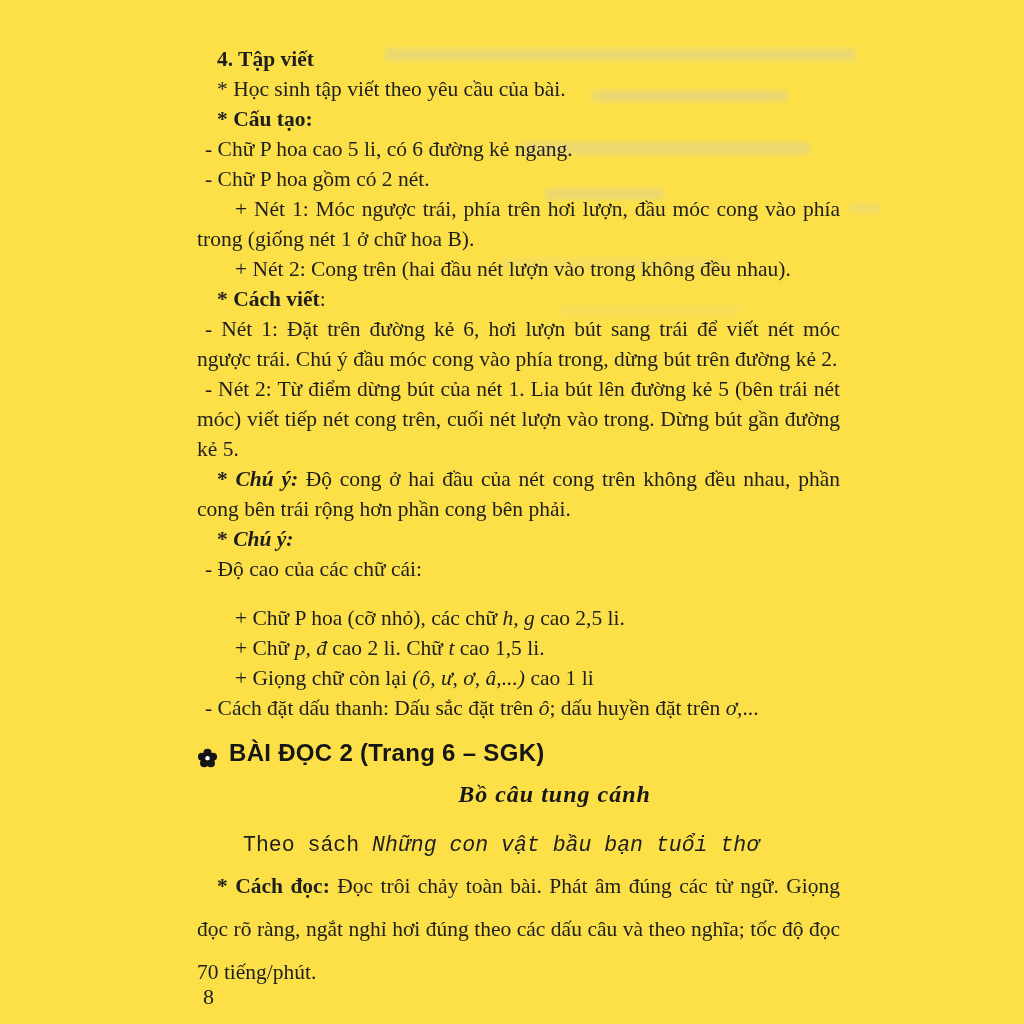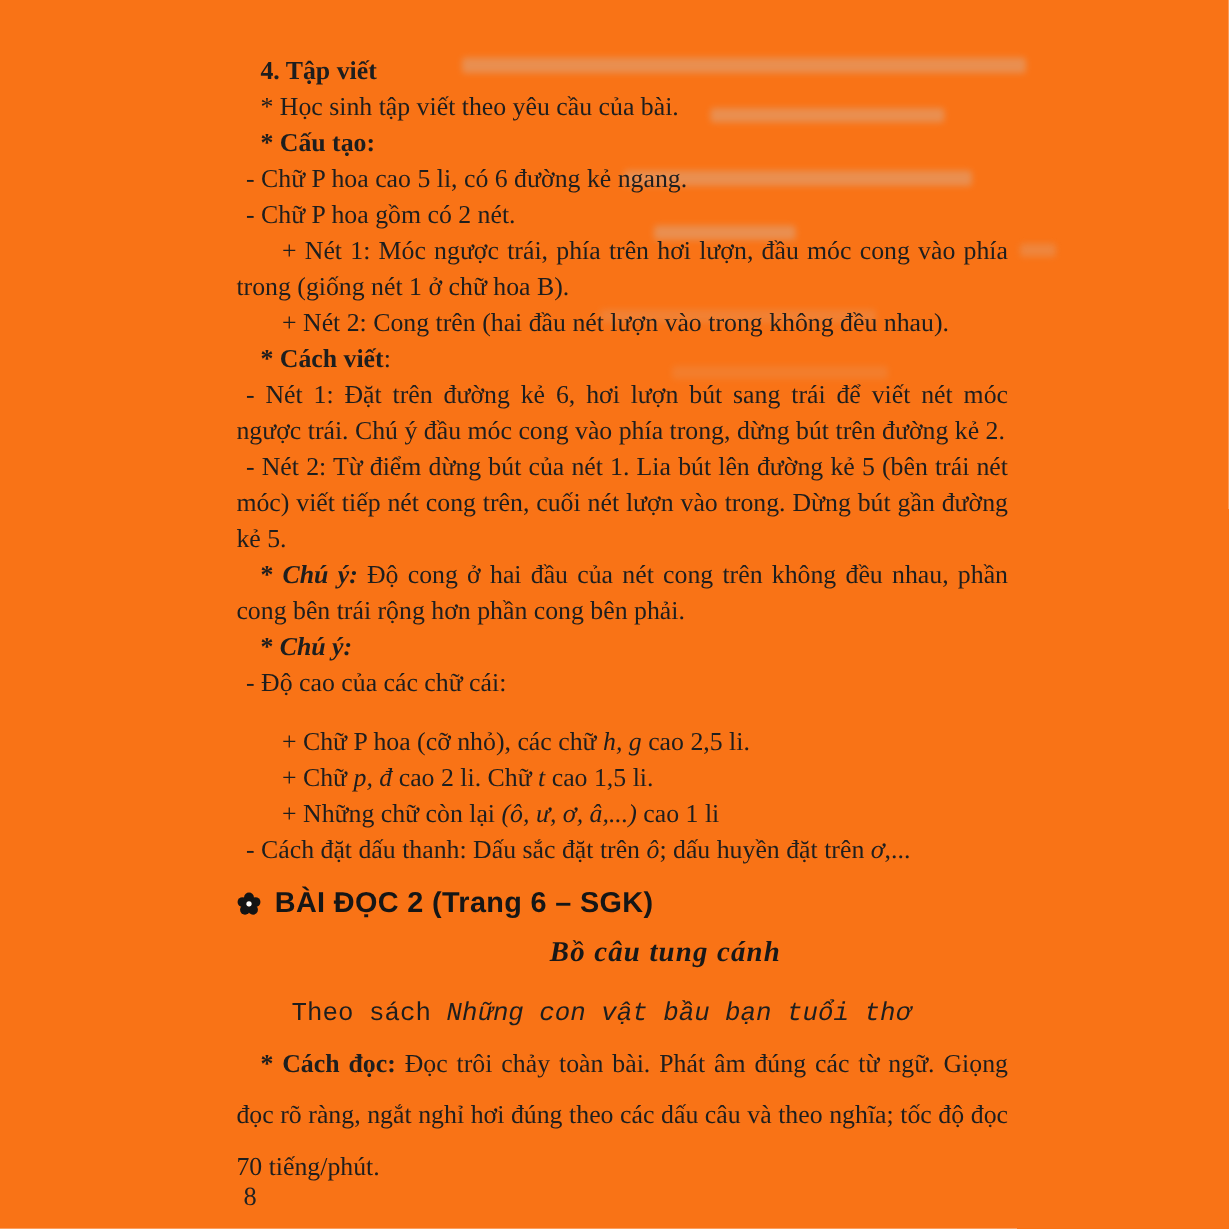--- a/index.html
+++ b/index.html
@@ -4,41 +4,41 @@
 <style>
   html,body{margin:0;padding:0;}
   body{
     width:1024px;height:1024px;
     background:#ffffff;
     font-family:"Liberation Serif","DejaVu Serif",serif;
   }
   .page{
     position:relative;
     width:1024px;height:1024px;
-    background:#f97316;
+    background:#fde047;
     overflow:hidden;
     color:#1e1e1e;
   }
   .doc-column{
     position:absolute;
     left:197px;top:44px;
     width:643px;
     font-size:21.5px;
     line-height:30px;
     text-align:justify;
     color:#1e1e1e;
   }
   .doc-column p{margin:0;}
   .b{font-weight:bold;}
   .i{font-style:italic;}
   .bi{font-weight:bold;font-style:italic;}
   .lesson-header{
     margin-top:14px;
     display:flex;
-    align-items:center;
+    align-items:flex-end;
     gap:11px;
     text-align:left;
     font-family:"Liberation Sans","DejaVu Sans",sans-serif;
     font-weight:bold;
     font-size:24px;
     line-height:32px;
     color:#161616;
     letter-spacing:.3px;
   }
   .florette{display:inline-flex;align-items:center;}
@@ -103,21 +103,21 @@
         <p style="text-indent: 38px;"><span>+ Nét 1: Móc ngược trái, phía trên hơi lượn, đầu móc cong vào phía trong (giống nét 1 ở chữ hoa B).</span></p>
         <p style="text-indent: 38px;"><span>+ Nét 2: Cong trên (hai đầu nét lượn vào trong không đều nhau).</span></p>
         <p style="text-indent: 20px;"><span class="b">* Cách viết</span><span>:</span></p>
         <p style="text-indent: 8px;"><span>- Nét 1: Đặt trên đường kẻ 6, hơi lượn bút sang trái để viết nét móc ngược trái. Chú ý đầu móc cong vào phía trong, dừng bút trên đường kẻ 2.</span></p>
         <p style="text-indent: 8px;"><span>- Nét 2: Từ điểm dừng bút của nét 1. Lia bút lên đường kẻ 5 (bên trái nét móc) viết tiếp nét cong trên, cuối nét lượn vào trong. Dừng bút gần đường kẻ 5.</span></p>
         <p style="text-indent: 20px;"><span class="b">* </span><span class="bi">Chú ý:</span><span> Độ cong ở hai đầu của nét cong trên không đều nhau, phần cong bên trái rộng hơn phần cong bên phải.</span></p>
         <p style="text-indent: 20px;"><span class="b">* </span><span class="bi">Chú ý:</span></p>
         <p style="text-indent: 8px;"><span>- Độ cao của các chữ cái:</span></p>
         <p style="text-indent: 38px; margin-top: 19px;"><span>+ Chữ P hoa (cỡ nhỏ), các chữ </span><span class="i">h, g</span><span> cao 2,5 li.</span></p>
         <p style="text-indent: 38px;"><span>+ Chữ </span><span class="i">p, đ</span><span> cao 2 li. Chữ </span><span class="i">t</span><span> cao 1,5 li.</span></p>
-        <p style="text-indent: 38px;"><span>+ Những chữ còn lại </span><span class="i">(ô, ư, ơ, â,...)</span><span> cao 1 li</span></p>
+        <p style="text-indent: 38px;"><span>+ Giọng chữ còn lại </span><span class="i">(ô, ư, ơ, â,...)</span><span> cao 1 li</span></p>
         <p style="text-indent: 8px;"><span>- Cách đặt dấu thanh: Dấu sắc đặt trên </span><span class="i">ô</span><span>; dấu huyền đặt trên </span><span class="i">ơ</span><span>,...</span></p>
       </div>
 
     <div class="lesson-header">
       <span class="florette">
         <svg width="21" height="21" viewBox="0 0 24 24" aria-hidden="true">
           <g fill="#141414">
             <circle cx="12" cy="5.5" r="4.7"></circle>
             <circle cx="18.2" cy="10" r="4.7"></circle>
             <circle cx="15.8" cy="17.3" r="4.7"></circle>

